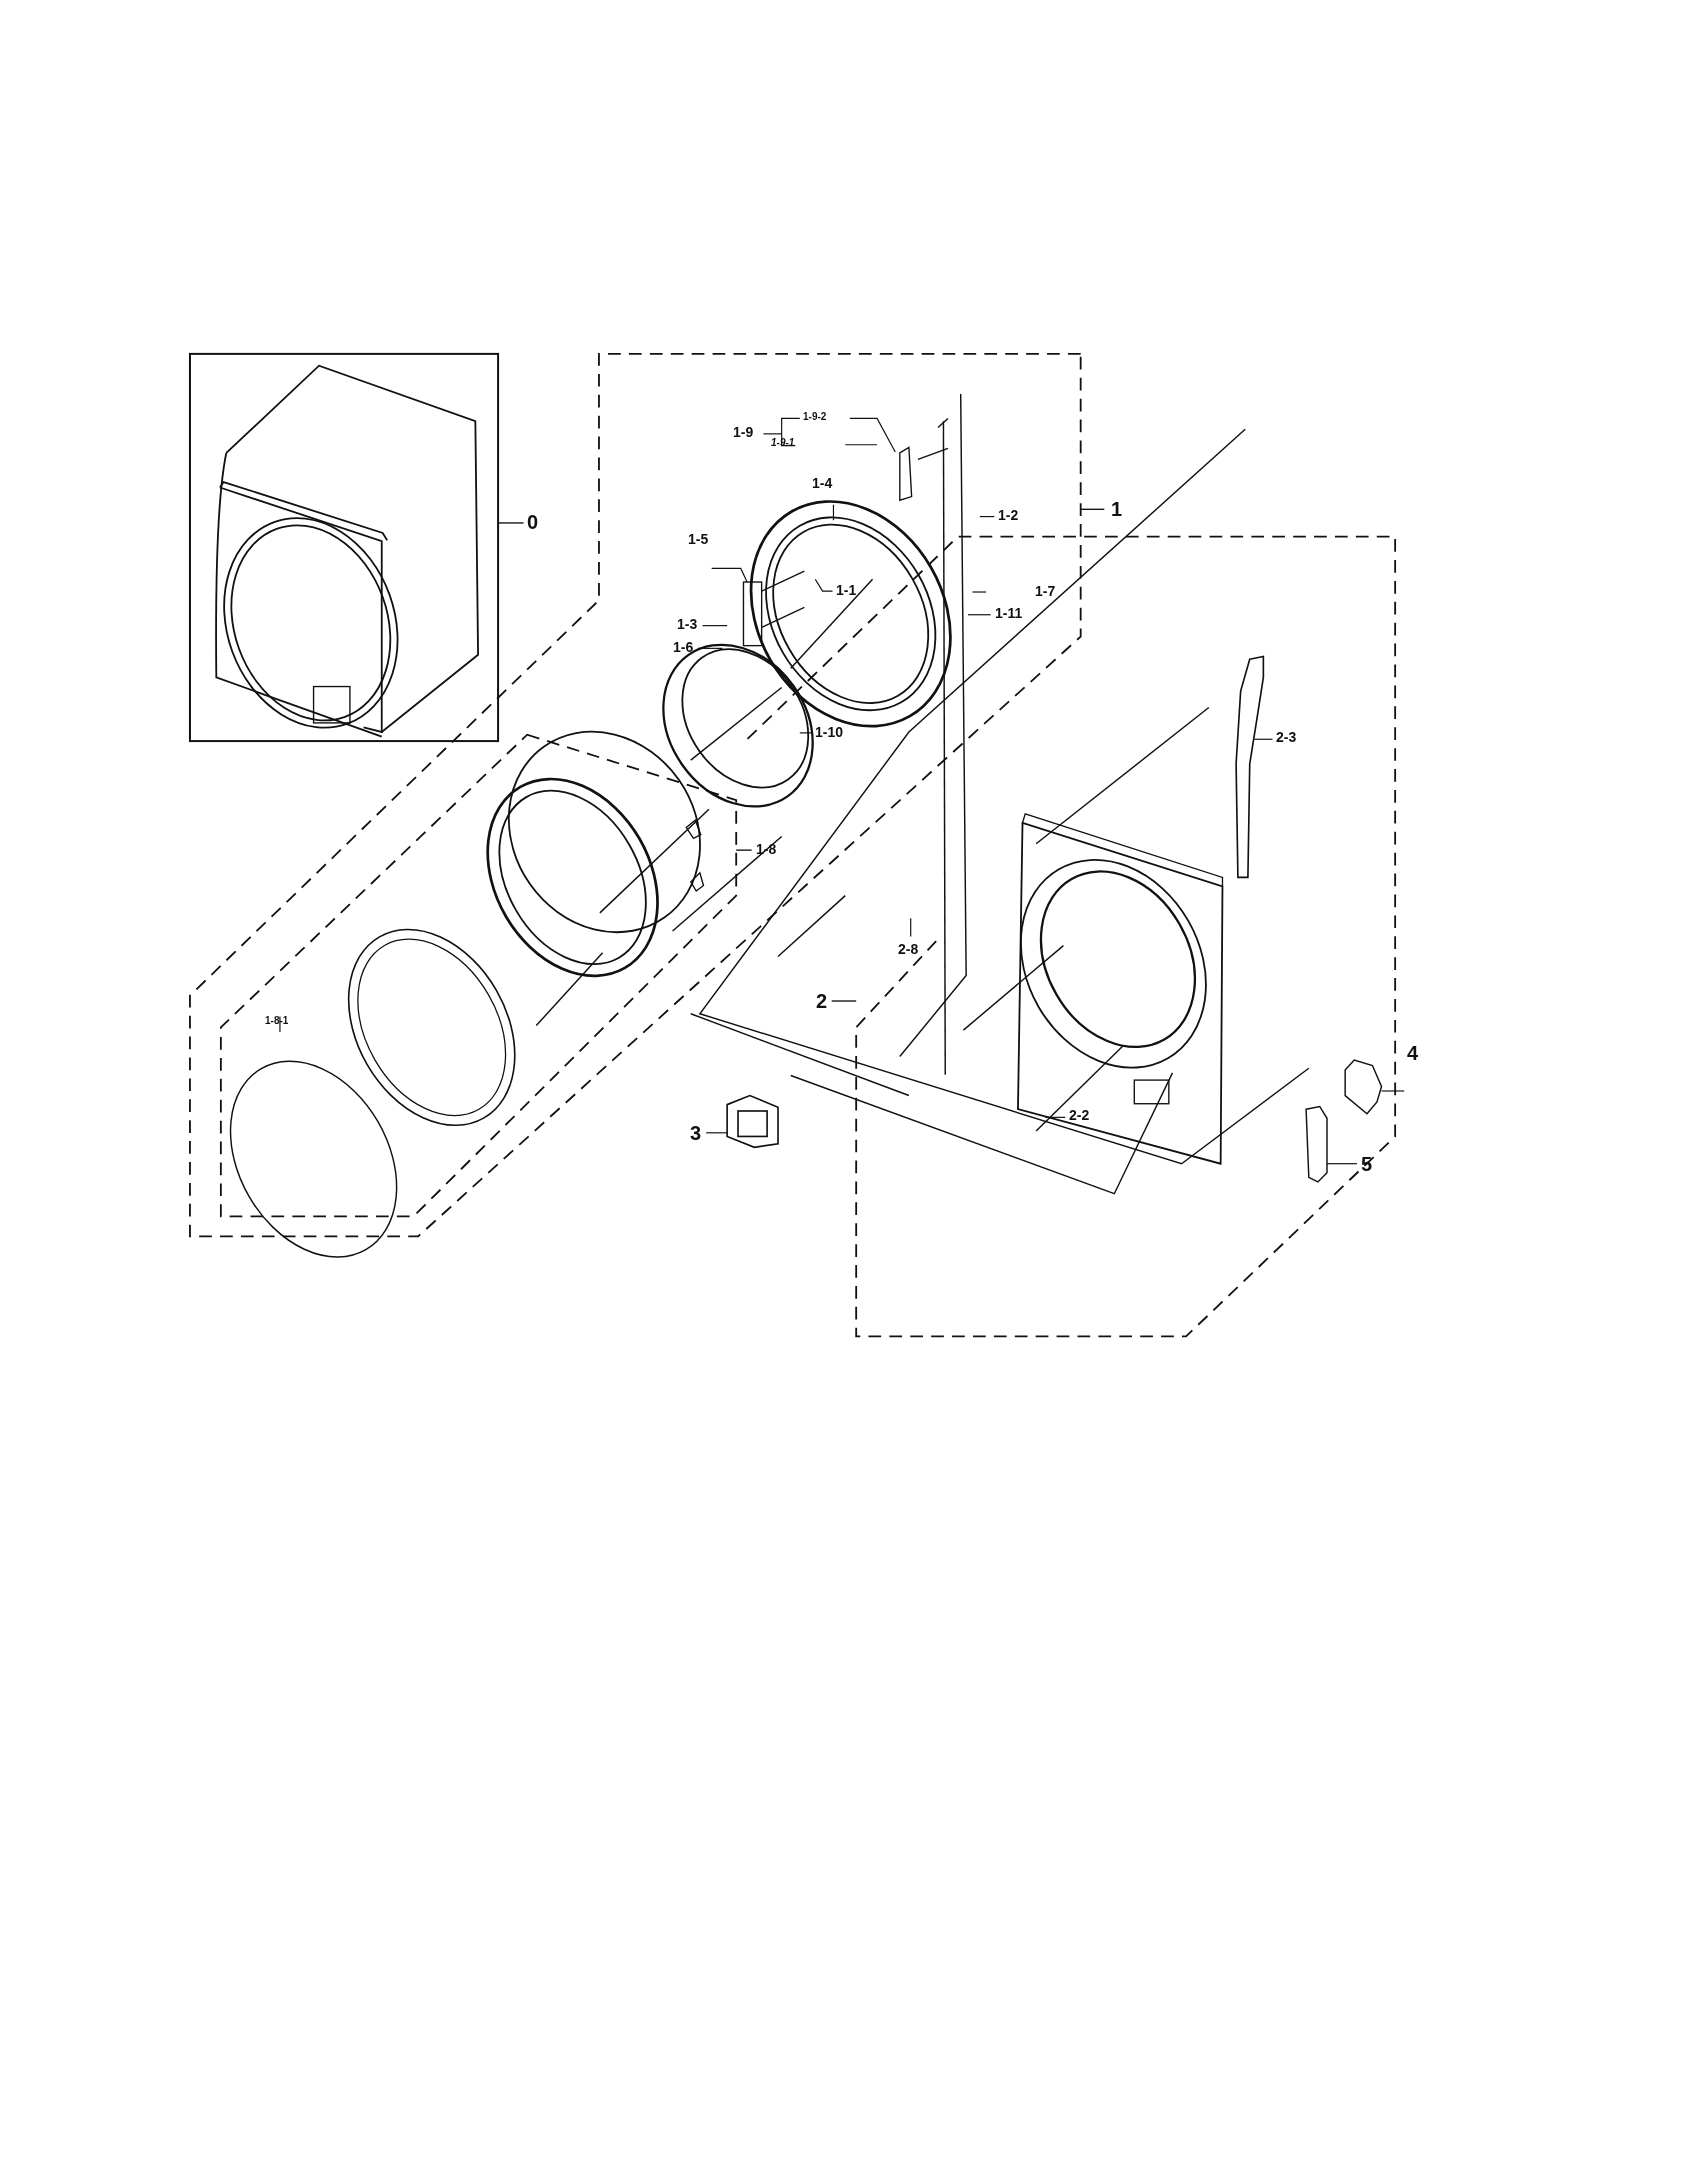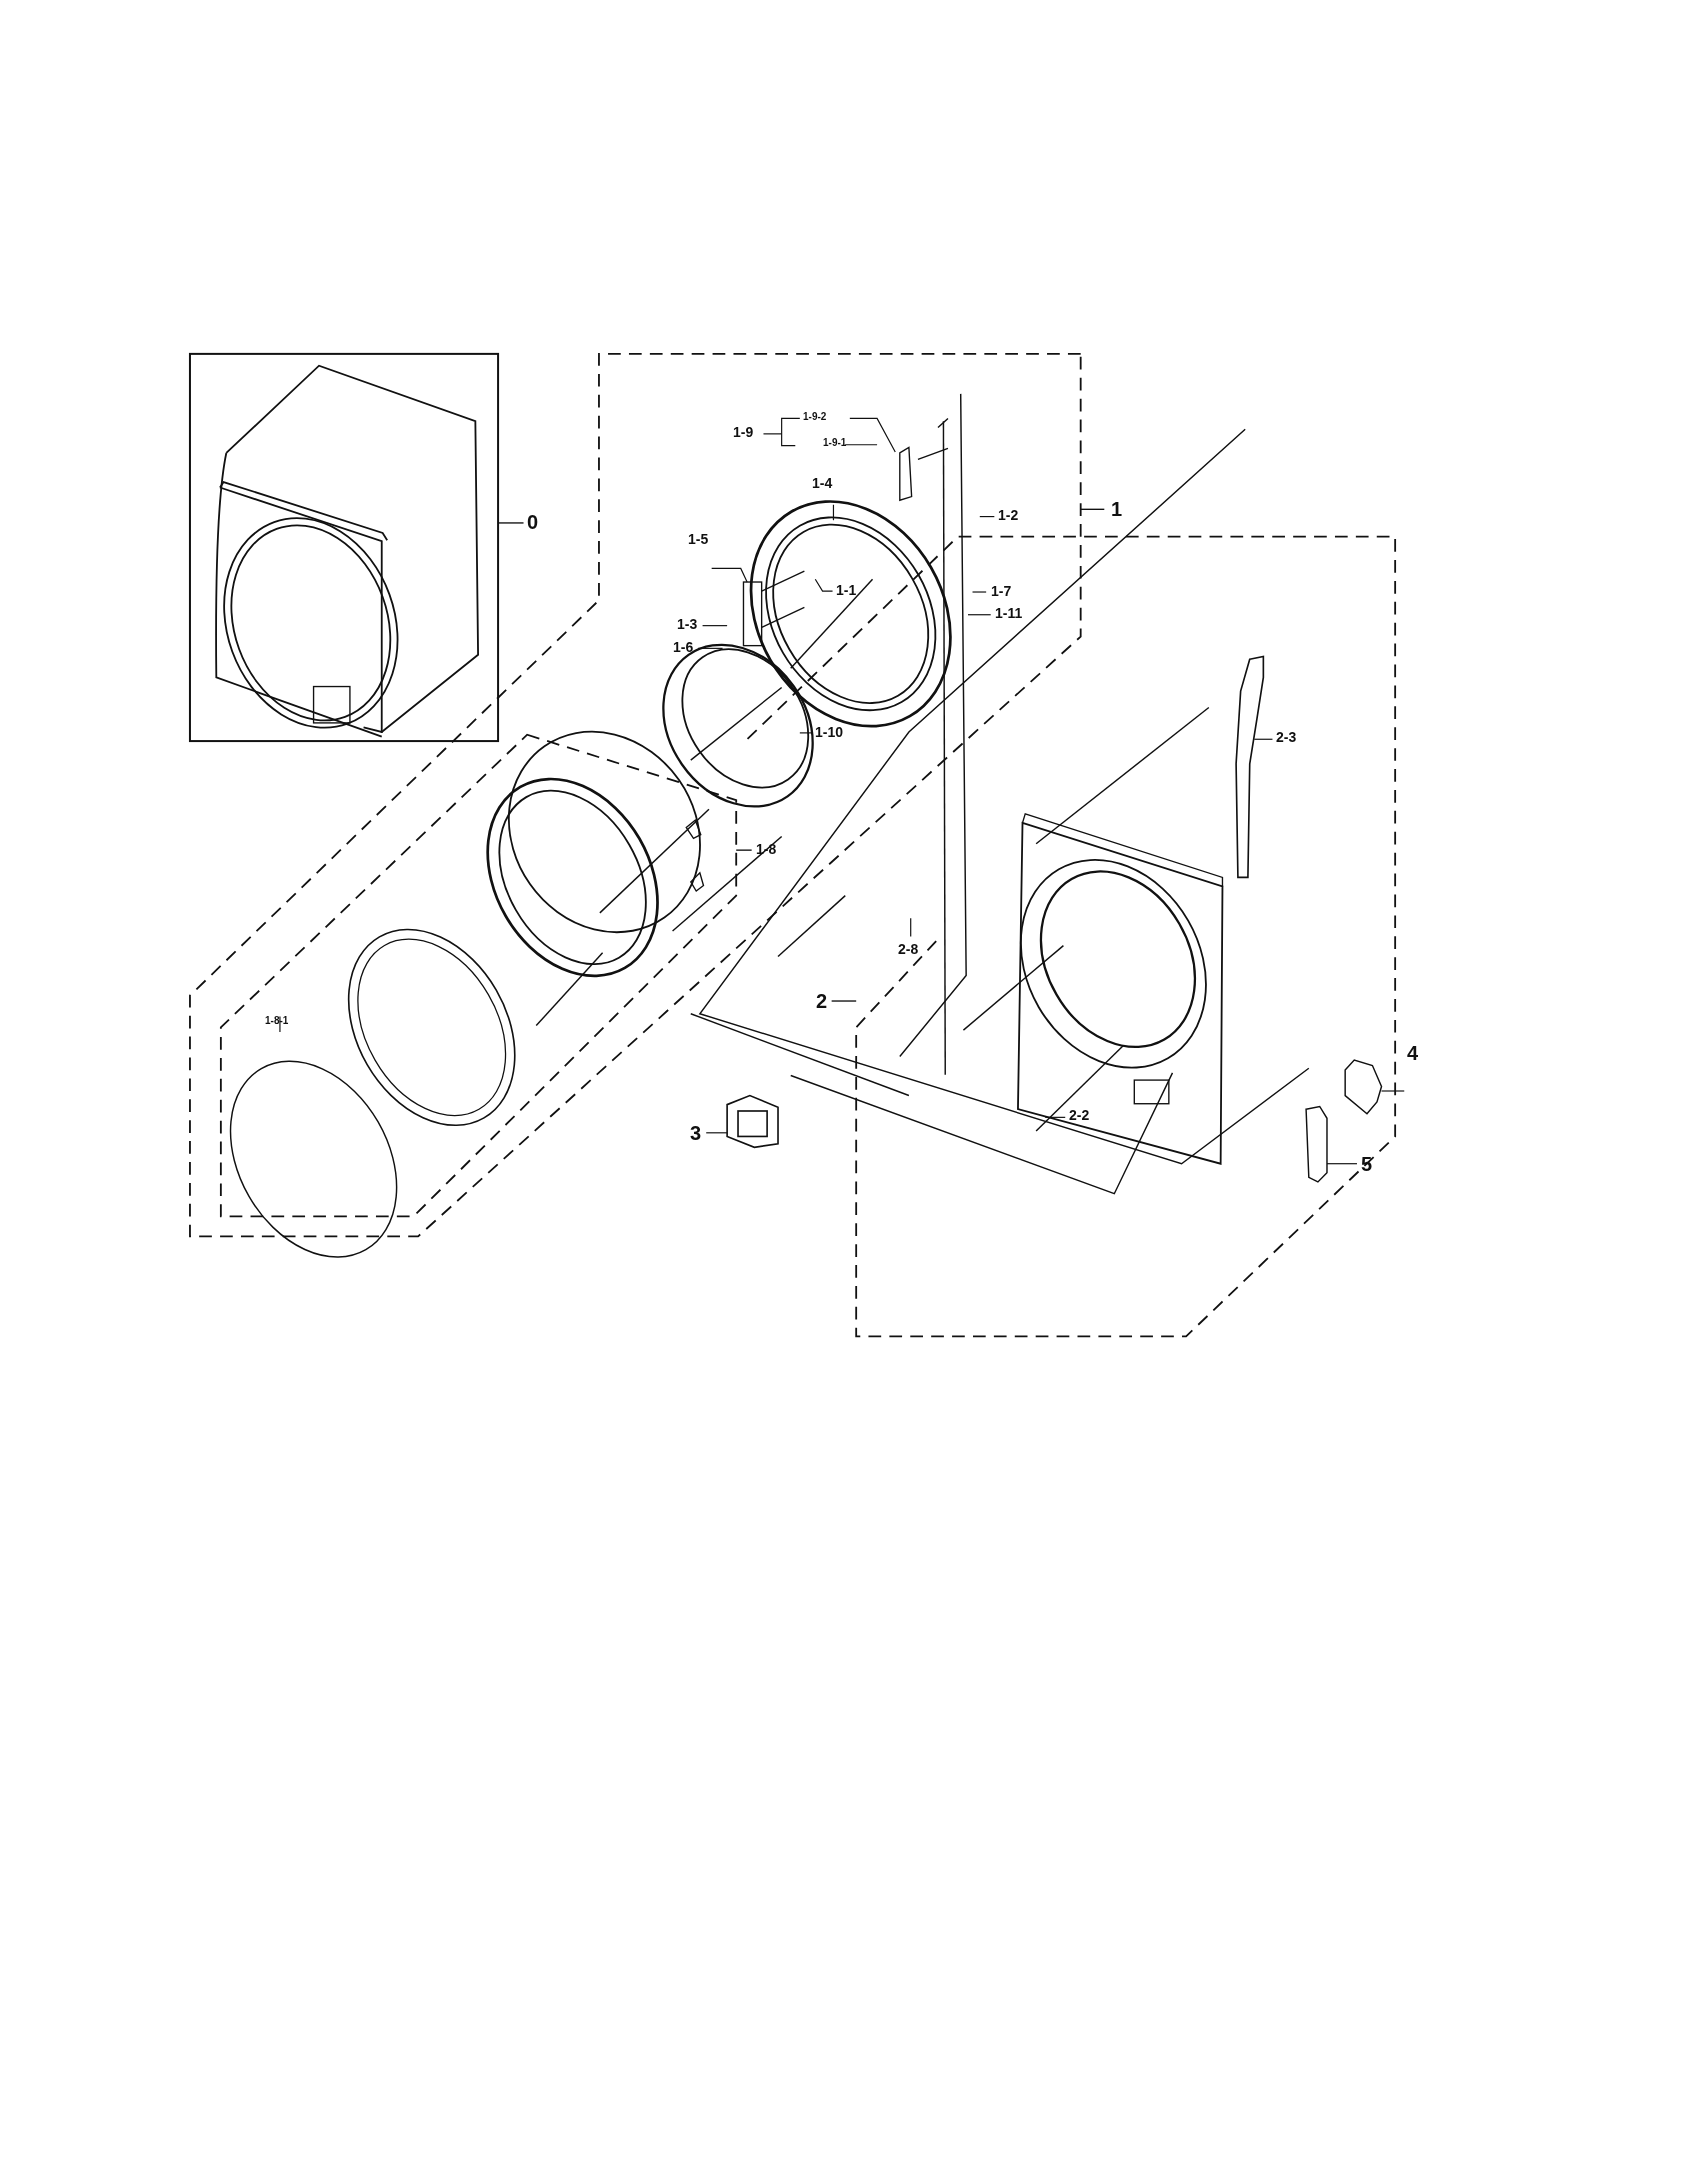--- a/index.html
+++ b/index.html
@@ -147,25 +147,25 @@
 </svg>
 
 <div class="lbl big" style="left:527px;top:512px;">0</div>
 <div class="lbl big" style="left:1111px;top:499px;">1</div>
 <div class="lbl med" style="left:836px;top:583px;">1-1</div>
 <div class="lbl med" style="left:998px;top:508px;text-align:right;">1-2</div>
 <div class="lbl med" style="left:677px;top:617px;">1-3</div>
 <div class="lbl med" style="left:812px;top:476px;">1-4</div>
 <div class="lbl med" style="left:688px;top:532px;">1-5</div>
 <div class="lbl med" style="left:673px;top:640px;">1-6</div>
-<div class="lbl med" style="left:991px;top:584px;">1-7</div>
+<div class="lbl med" style="left:1035px;top:584px;">1-7</div>
 <div class="lbl med" style="left:756px;top:842px;">1-8</div>
 <div class="lbl small" style="left:265px;top:1000px;margin-top:16px;">1-8-1</div>
 <div class="lbl med" style="left:733px;top:425px;">1-9</div>
-<div class="lbl small" style="left:823px;top:438px;">1-9-1</div>
+<div class="lbl small" style="left:771px;top:438px;font-style:italic;">1-9-1</div>
 <div class="lbl small" style="left:803px;top:412px;">1-9-2</div>
 <div class="lbl med" style="left:815px;top:725px;">1-10</div>
 <div class="lbl med" style="left:995px;top:606px;">1-11</div>
 <div class="lbl big" style="left:816px;top:991px;">2</div>
 <div class="lbl med" style="left:898px;top:942px;">2-8</div>
 <div class="lbl med" style="left:1069px;top:1108px;">2-2</div>
 <div class="lbl med" style="left:1276px;top:730px;">2-3</div>
 <div class="lbl big" style="left:690px;top:1123px;">3</div>
 <div class="lbl big" style="left:1407px;top:1043px;">4</div>
 <div class="lbl big" style="left:1361px;top:1154px;">5</div>

